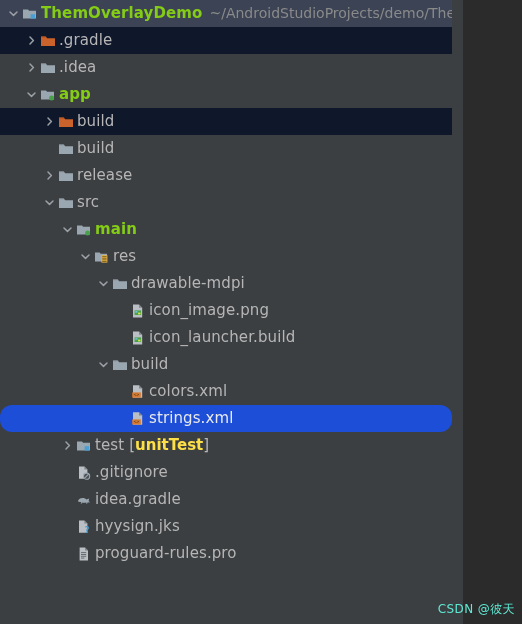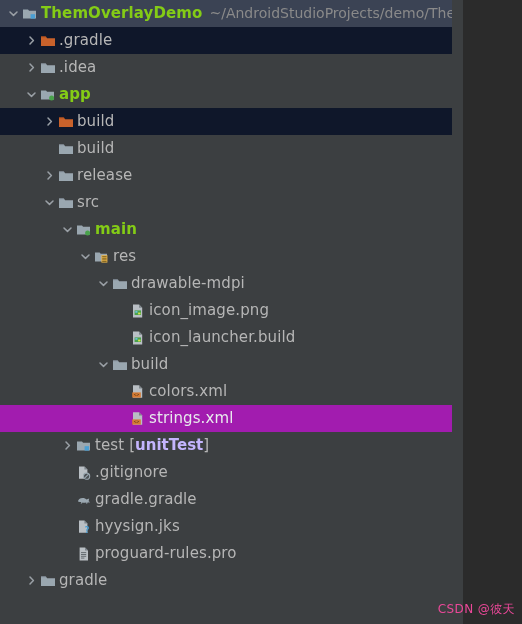--- a/index.html
+++ b/index.html
@@ -37,21 +37,21 @@
     position: relative;
     height: 27px;
     width: 452px;
     display: flex;
     align-items: center;
     white-space: nowrap;
     box-sizing: border-box;
   }
   .row.modified { background: #0f172a; }
   .row.rootsel  { background: #3b4354; }
-  .row.selected { background: #a21caf; }
+  .row.selected { background: #1d4ed8; border-radius: 12px; }
 
   
   .indent { flex: 0 0 auto; height: 1px; }
 
   
   .arrow {
     flex: 0 0 auto;
     width: 15px;
     height: 27px;
     position: relative;
@@ -80,21 +80,21 @@
   .label.plain  { color: #b6b6b6; }
   .label.sel    { color: #e8eaed; }
 
   .suffix {
     flex: 0 0 auto;
     font-size: 15px;
     color: #b6b6b6;
     line-height: 27px;
     padding-left: 5px;
   }
-  .suffix b { color: #c4b5fd; }
+  .suffix b { color: #fde047; }
 
   .path {
     flex: 0 0 auto;
     font-size: 14px;
     color: #8a8a8a;
     line-height: 27px;
     padding-left: 7px;
   }
 
   
@@ -116,21 +116,21 @@
     height: 624px;
     background: #2b2b2b;
   }
 
   
   #watermark {
     position: absolute;
     right: 7px;
     bottom: 6px;
     font-size: 12px;
-    color: #ec4899;
+    color: #5eead4;
     font-family: "DejaVu Sans", "Liberation Sans", sans-serif;
     letter-spacing: .4px;
     text-align: right;
   }
 </style>
 </head>
 <body>
 
 <div id="root">
 
@@ -403,21 +403,21 @@
           <div class="label plain">.gitignore</div>
         </div>
         <div class="row">
           <div class="indent" style="width: 60px;"></div>
           <div class="arrow none"></div>
           <div class="icon">
             <svg width="16" height="16" viewBox="0 0 16 16">
       <path d="M2 9.6c0-2.1 2-3.6 4.6-3.6 1.8 0 3.2.6 4 1.6l2.6-1.1-.5 1.9c.5.6.8 1.3.8 2.1 0 .3-.2.5-.5.5s-.5-.2-.5-.5c0-.4-.1-.8-.3-1.1l-1 2.1h-1.3l.5-1.3c-.7.4-1.5.6-2.4.6-.5 0-1-.1-1.5-.2l-.6 1h-1.3l.8-1.5C3 9.9 2 10 2 9.6z" fill="#9aa7b0"></path>
             </svg>
           </div>
-          <div class="label plain">gradle.gradle</div>
+          <div class="label plain">idea.gradle</div>
         </div>
         <div class="row">
           <div class="indent" style="width: 60px;"></div>
           <div class="arrow none"></div>
           <div class="icon">
             <svg width="16" height="16" viewBox="0 0 16 16">
       <path d="M3 1.4h5.4l3 3v9.4H3z" fill="#b9bfc4"></path>
       <path d="M8.4 1.4l3 3h-3z" fill="#7e868c"></path>
       <text x="11" y="14" font-size="8" fill="#4a9fd4" text-anchor="middle" font-weight="bold" font-family="DejaVu Sans, sans-serif">?</text>
             </svg>
@@ -434,35 +434,20 @@
       <g fill="#5c6368">
         <rect x="5" y="6.2" width="5.2" height="0.9"></rect>
         <rect x="5" y="8" width="5.2" height="0.9"></rect>
         <rect x="5" y="9.8" width="5.2" height="0.9"></rect>
         <rect x="5" y="11.6" width="3.4" height="0.9"></rect>
       </g>
             </svg>
           </div>
           <div class="label plain">proguard-rules.pro</div>
         </div>
-        <div class="row">
-          <div class="indent" style="width: 24px;"></div>
-          <div class="arrow">
-            <svg width="11" height="11" viewBox="0 0 11 11">
-      <path d="M4 2l3.4 3.5L4 9" fill="none" stroke="#9aa0a6" stroke-width="1.5" stroke-linecap="round" stroke-linejoin="round"></path>
-            </svg>
-          </div>
-          <div class="icon">
-            <svg width="16" height="16" viewBox="0 0 16 16">
-      <path d="M1 4h5l1.2 1.3H15V13H1z" fill="#9aa7b0"></path>
-      <path d="M1 3.2h4.6L6.8 4.5H1z" fill="#8d99a3"></path>
-            </svg>
-          </div>
-          <div class="label plain">gradle</div>
-        </div>
       </div>
   </div>
 
   <div id="scroll-track">
     
   </div>
 
   <div id="right-gutter"></div>
 
   <div id="watermark">CSDN @彼天</div>

